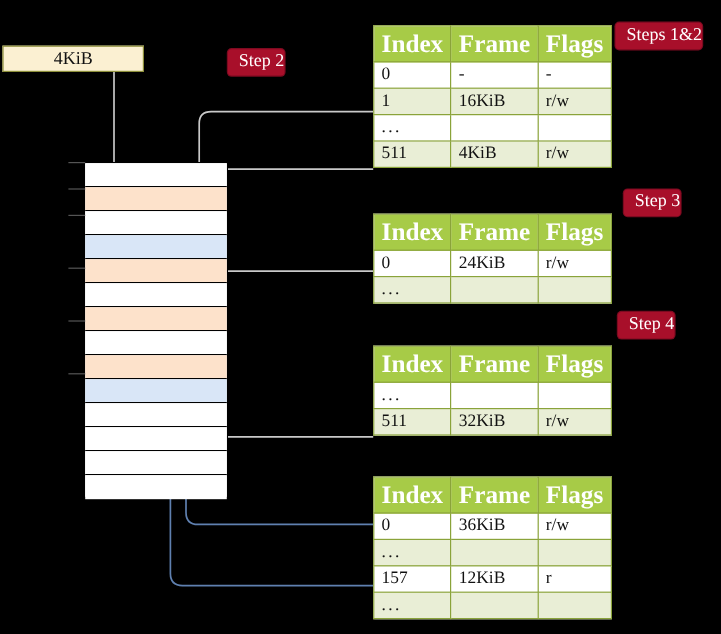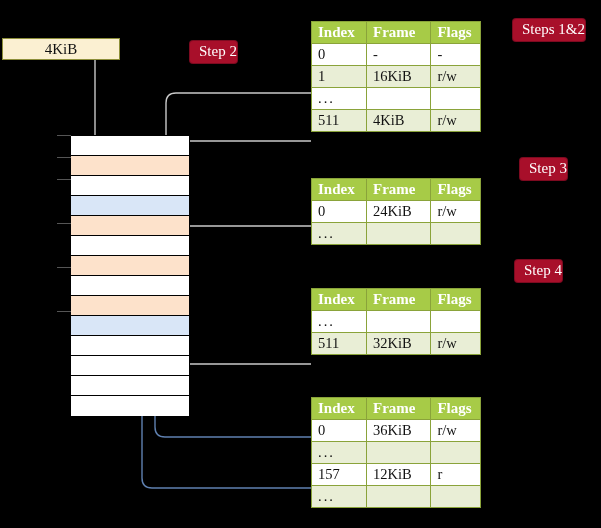--- a/index.html
+++ b/index.html
@@ -69,21 +69,21 @@
     padding:2px 6px;
     text-align:left;
     height:19px;
     box-sizing:border-box;
     white-space:nowrap;
   }
   .ptable th{
     background:#a7cb47;
     color:#ffffff;
     font-weight:bold;
-    font-size:15px;
+    font-size:21px;
   }
   .ptable tr.alt td{background:#e9eed6;}
   .ptable td.hl{background:#ffff99;}
   .col-index{width:56px;}
   .col-frame{width:66px;}
   .col-flags{width:50px;margin-left:20px;}
   .ellip{letter-spacing:2px;}
 
   
   svg.wires{position:absolute;left:0;top:0;width:601px;height:528px;pointer-events:none;}

